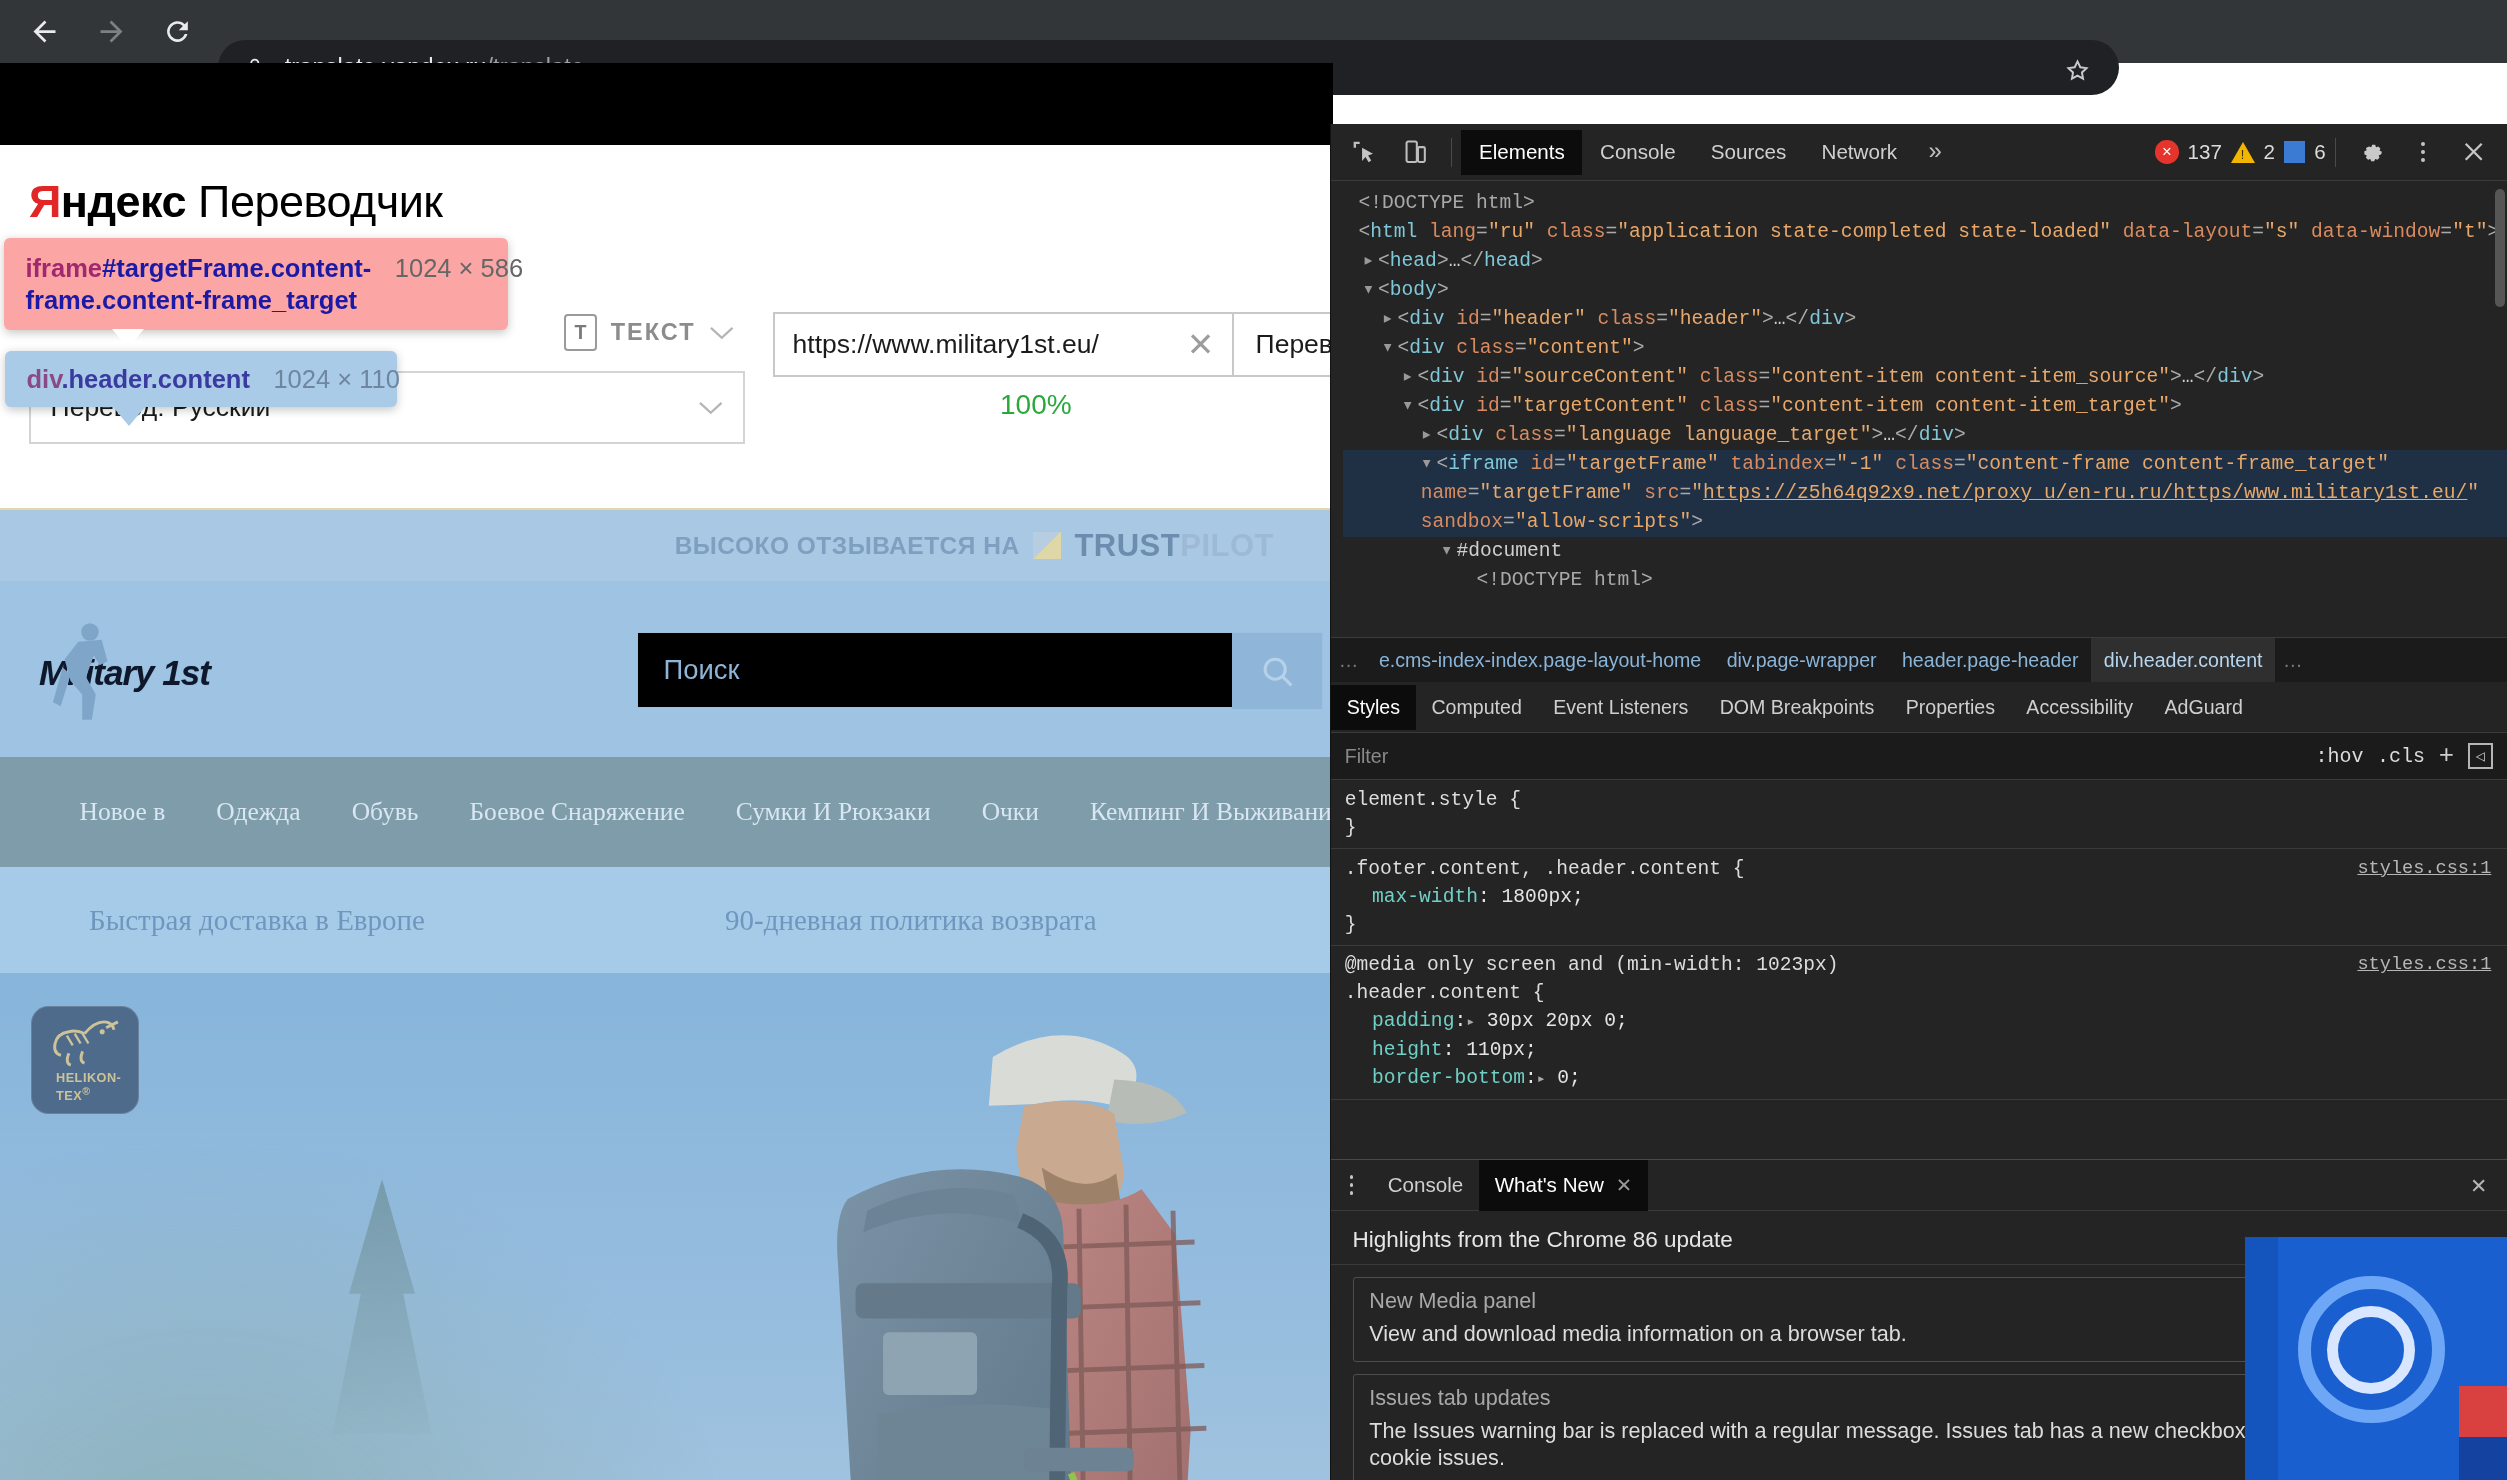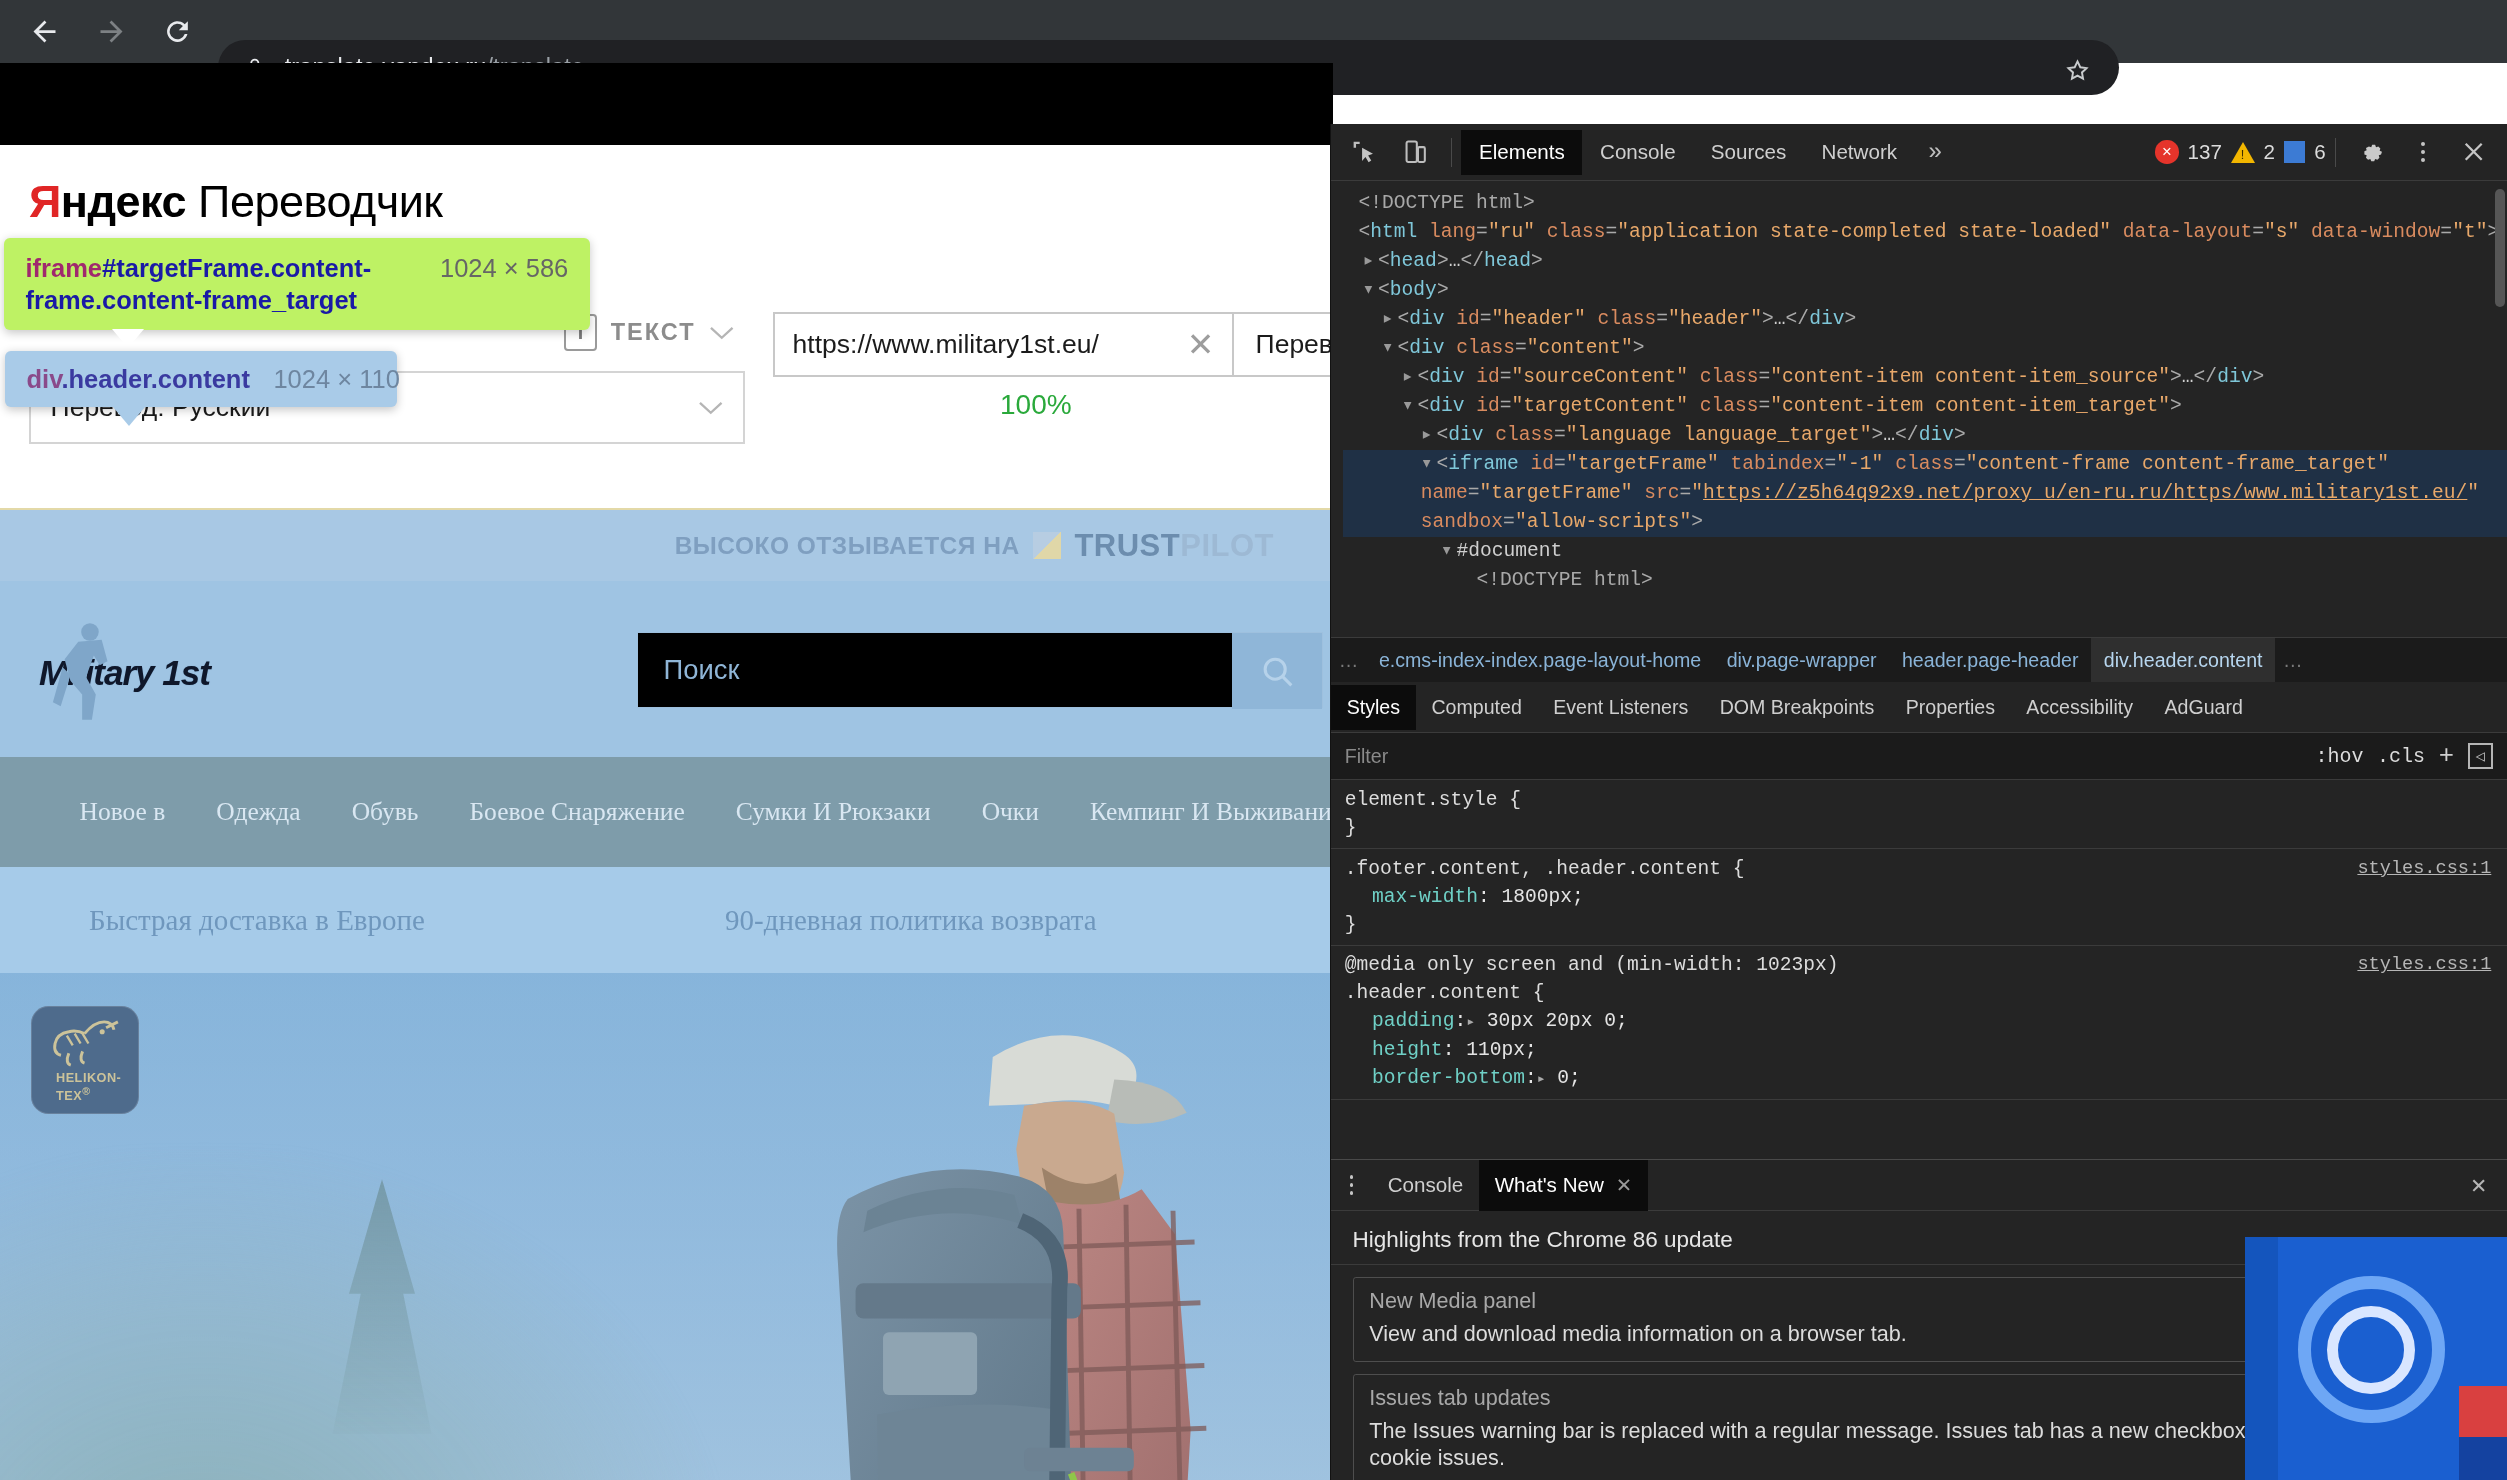--- a/index.html
+++ b/index.html
@@ -196,21 +196,21 @@
   .tip {
     position: absolute; border-radius: 5.9px;
     box-shadow: 0 2.9px 9.8px rgba(0,0,0,.22);
     padding: 13.7px 21.6px;
     display: flex; align-items: flex-start; gap: 23.5px;
   }
   .tip-arrow {
     position: absolute; width: 0; height: 0;
     border-left: 16.7px solid transparent; border-right: 16.7px solid transparent;
   }
-  .tip-white { background: #bef264; top: 238px; left: 3.9px; width: 586px; }
+  .tip-white { background: #fca5a5; top: 238px; left: 3.9px; width: 504px; }
   .tip-white .tip-arrow { border-top: 19.6px solid #fff; left: 108px; bottom: -18.6px; }
   .tip-white .sel { font-size: 25.5px; font-weight: 700; line-height: 1.26; color: #1a1aa6; max-width: 410px; }
   .tip-white .sel .tag { color: #a0286e; }
   .tip-white .dim { font-size: 25.5px; color: #666; white-space: nowrap; padding-top: 2px; }
 
   .tip-blue { background: #a9cbe8; top: 351px; left: 4.9px; width: 392px; align-items: center; }
   .tip-blue .tip-arrow { border-top: 19.6px solid #a9cbe8; left: 108px; bottom: -18.6px; }
   .tip-blue .sel { font-size: 25.5px; font-weight: 700; color: #3a3aa0; white-space: nowrap; }
   .tip-blue .sel .tag { color: #8a4a8a; }
   .tip-blue .dim { font-size: 25.5px; color: #6e86a0; white-space: nowrap; }

